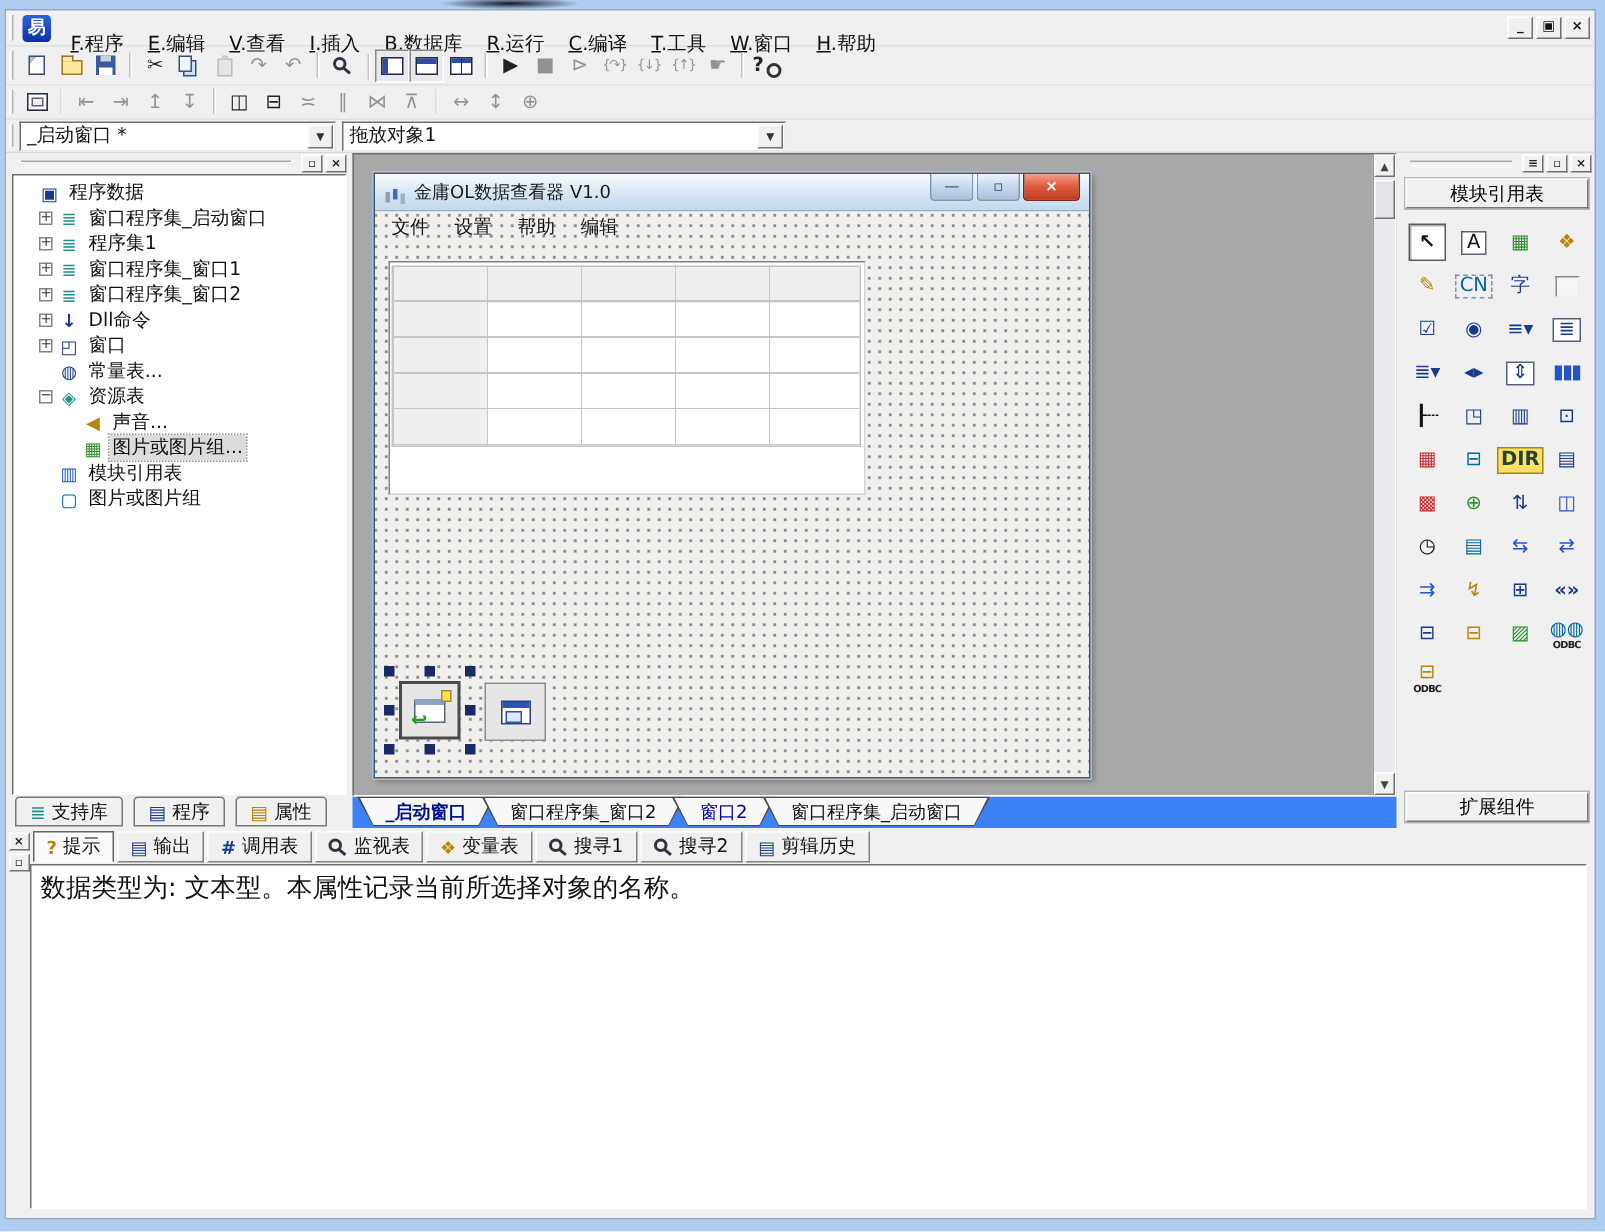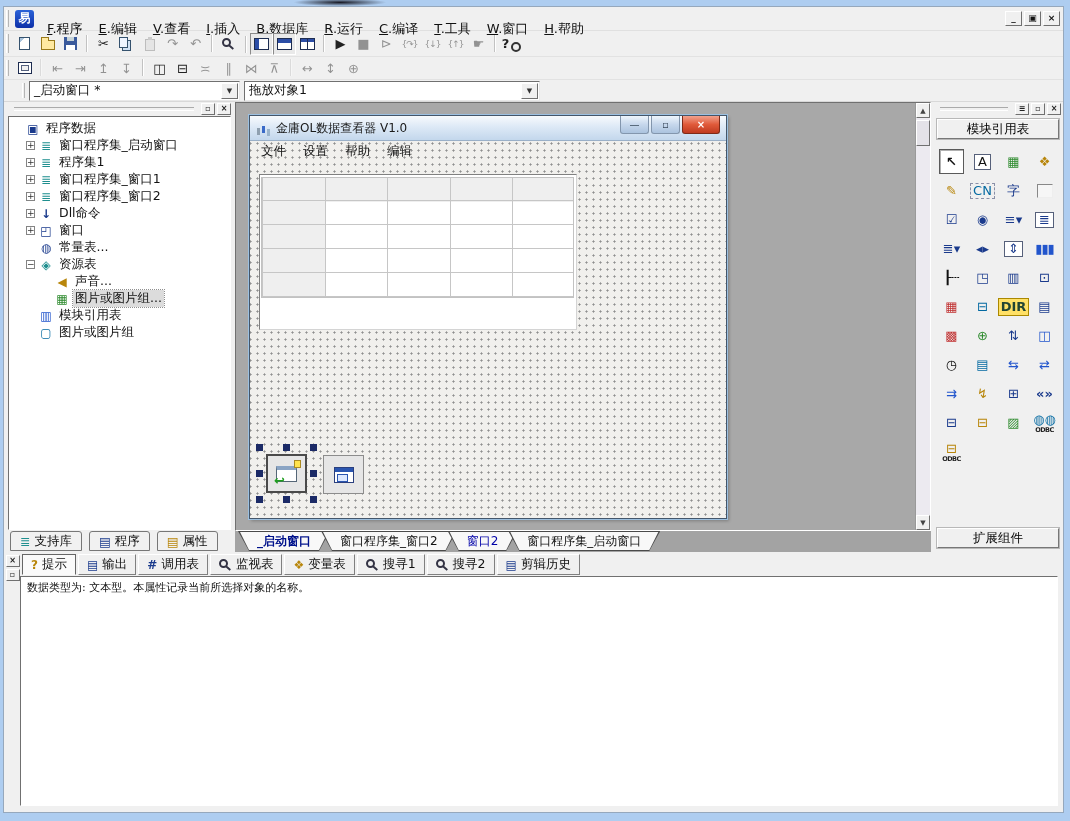--- a/index.html
+++ b/index.html
@@ -60,21 +60,21 @@
   .c-gold { color:#b8860b; } .c-navy { color:#1a3a8c; } .c-green { color:#2e8b2e; }
   .c-teal { color:#1f8f8f; } .c-red { color:#c03030; } .c-blue { color:#2255cc; }
   .c-gray { color:#0369a1; } .c-black { color:#111; } .b { font-weight:bold; }
   .big { font-size:16px; }
   .boxed { border:1px solid #56607a; padding:0 3px; background:#fff; font-size:11px; }
   .dashbox { border:1px dashed #8a90a8; padding:0 2px; font-size:9px; }
   .sunkbox { width:16px; height:14px; border:1px solid; border-color:#888 #eee #eee #888; background:#f6f6f6; }
   .dirbox { background:#ffe066; border:1px solid #aa8800; color:#243; font-size:8px; font-weight:bold; padding:1px 2px; }
 
   
-  .selbar { height:22px; display:flex; align-items:center; border-bottom:1px solid #d8d8d8;padding-left:16px; }
+  .selbar { height:22px; display:flex; align-items:center; border-bottom:1px solid #d8d8d8; }
   .combo { display:flex; width:211px; height:20px; background:#fff; align-items:center;
     border:1px solid; border-color:#707070 #e8e8e8 #e8e8e8 #707070; }
   .combo.wide { width:296px; margin-left:4px;justify-content:center; }
   .combo-text { flex:1; padding:0 4px; font-size:12.5px; white-space:nowrap; overflow:hidden; }
   .combo-arrow { width:17px; height:16px; margin-right:1px; background:#f0f0f0; border:1px solid; border-color:#fff #707070 #707070 #fff;
     font-size:7px; display:grid; place-items:center; color:#333; flex:none; }
 
   
   .workspace { height:450px; display:flex; padding-left:3px; }
   .panel { display:flex; flex-direction:column; }
@@ -136,21 +136,21 @@
   .mw1-note { position:absolute; right:-5px; top:-10px; width:7px; height:8px; background:#ffe34d; border:1px solid #aa8a22; }
   .mw1-arrow { position:absolute; left:-3px; bottom:-7px; color:#1e9e1e; font-weight:bold; font-size:13px; }
   .mw2 { position:relative; width:20px; height:16px; background:#fff; border:1px solid #2a3f7e;
     background-image:linear-gradient(#2a55b0 0 4px, transparent 4px); }
   .mw2::after { content:""; position:absolute; left:2px; top:6px; width:9px; height:6px; border:1px solid #2a55b0; background:#dce8ff; }
   .h { position:absolute; width:7px; height:7px; background:#1b2a66; }
   .hTL{left:-12px;top:-12px} .hT{left:50%;margin-left:-4px;top:-12px} .hTR{right:-12px;top:-12px}
   .hL{left:-12px;top:50%;margin-top:-4px} .hR{right:-12px;top:50%;margin-top:-4px}
   .hBL{left:-12px;bottom:-12px} .hB{left:50%;margin-left:-4px;bottom:-12px} .hBR{right:-12px;bottom:-12px}
 
-  .dtabs { height:21px; flex:none; display:flex; align-items:stretch; padding-left:12px; background:#a3a3a3; }
+  .dtabs { height:21px; flex:none; display:flex; align-items:stretch; padding-left:12px; background:#3b82f6; }
   .dtab { position:relative; height:20px; padding:0 19px; display:flex; align-items:center; margin-left:-9px; }
   .dtab .bg { position:absolute; inset:0; background:#4a4a4a; clip-path:polygon(0 0,100% 0,calc(100% - 11px) 100%,11px 100%); }
   .dtab .bg::after { content:""; position:absolute; inset:1px; background:#f8f8f8; clip-path:polygon(1px 0,calc(100% - 1px) 0,calc(100% - 10px) 100%,10px 100%); }
   .dlabel { position:relative; z-index:1; font-size:12px; color:#111; white-space:nowrap; }
   .dtab.active .dlabel { font-weight:bold; color:#00128c; }
   .dtab.blue .dlabel { color:#0000a8; }
 
   
   .panel.right { width:130px; }
   .pbtn { margin:4px 4px 0 4px; height:20px; background:#f0f0f0; border:1px solid; border-color:#fff #777 #777 #fff;
@@ -167,21 +167,21 @@
   
   .bottom { flex:1; display:flex; min-height:0; }
   .bside { width:15px; display:flex; flex-direction:column; align-items:center; gap:2px; padding-top:3px; }
   .bmain { flex:1; display:flex; flex-direction:column; min-width:0; }
   .btabs { height:23px; display:flex; gap:2px; padding:2px 0 0 3px; }
   .btab { display:inline-flex; align-items:center; gap:4px; padding:0 8px; font-size:12.5px; background:#f0f0f0;
     border:1px solid; border-color:#fff #808080 #808080 #fff; }
   .btab.active { background:#fafafa; border-color:#666 #666 #fafafa #666; font-weight:500; }
   .btab .glyph { font-size:12px; }
   .bbody { flex:1; margin:1px 5px 6px 1px; background:#fff; border:1px solid; border-color:#707070 #fff #fff #707070;
-    padding:3px 6px; font-size:11px; overflow:hidden; }
+    padding:3px 6px; font-size:17px; overflow:hidden; }
 </style>
 </head>
 <body>
 
 <div class="app">
   <div class="smudge"></div>
   <div class="frame">
 
     <div class="menubar">
       <span class="grip"></span>

